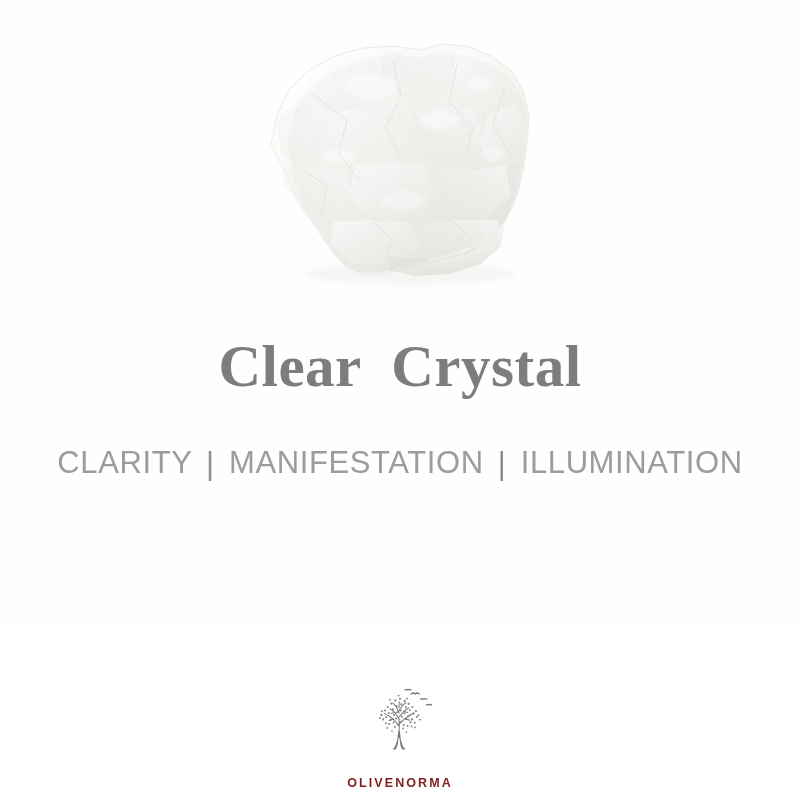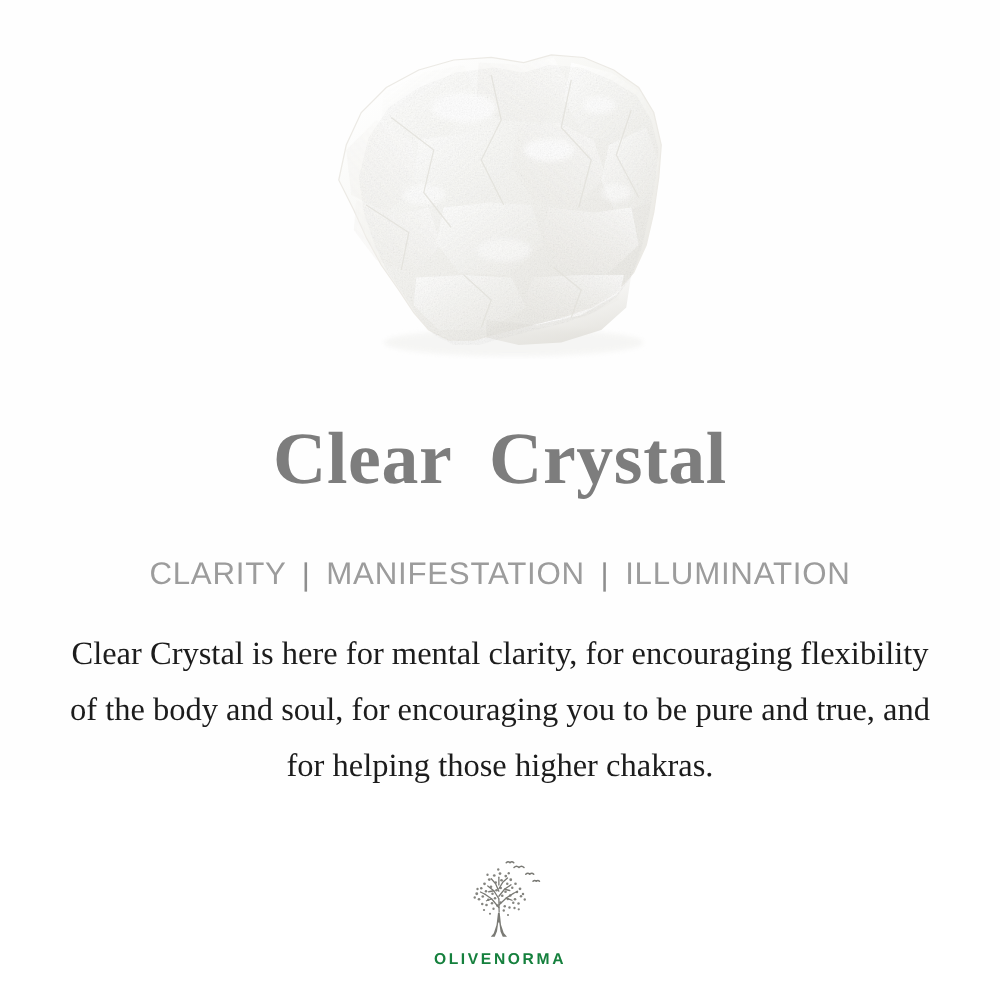--- a/index.html
+++ b/index.html
@@ -43,21 +43,21 @@
     white-space:pre;
   }
 
   
   #attributes-line {
     position:absolute;
     top:444px; left:0;
     width:800px;
     text-align:center;
     font-family:"Liberation Sans", sans-serif;
-    font-size:25px;
+    font-size:31px;
     font-weight:300;
     letter-spacing:0.6px;
     color:#9c9c9c;
     line-height:1.2;
     white-space:nowrap;
   }
   #attributes-line .sep {
     color:#8e8e8e;
     font-weight:300;
     padding:0 5px;
@@ -83,26 +83,26 @@
   #brand-logo {
     position:absolute;
     top:686px; left:0;
     width:800px;
     display:flex;
     flex-direction:column;
     align-items:center;
   }
   #brand-mark { display:block; }
   #brand-name {
-    margin-top:2px;
+    margin-top:18px;
     font-family:"Liberation Sans", sans-serif;
     font-size:12.5px;
     font-weight:700;
     letter-spacing:2.1px;
-    color:#15803d;
+    color:#7f1d1d;
   }
 </style>
 </head>
 <body>
 
 <div id="card">
 
   <div id="crystal-block">
     <svg id="crystal-svg" width="330" height="300" viewBox="0 0 330 300" aria-hidden="true">
       <defs>
@@ -201,21 +201,20 @@
   <h1 id="product-title">Clear  Crystal</h1>
 
   <div id="attributes-line">
     <span>CLARITY</span>
     <span class="sep">|</span>
     <span>MANIFESTATION</span>
     <span class="sep">|</span>
     <span>ILLUMINATION</span>
   </div>
 
-  <p id="description">Clear Crystal is here for mental clarity, for encouraging flexibility of the body and soul, for encouraging you to be pure and true, and for helping those higher chakras.</p>
 
   <div id="brand-logo">
     <svg id="brand-mark" width="78" height="72" viewBox="0 0 78 72" aria-hidden="true">
       <g fill="#7a7a75">
 
         <path d="M37.4,44.2 L36.2,54.0 L34.0,60.6 L31.6,63.4 L34.8,63.4 L36.6,59.0
                  L37.6,52.0 L38.4,52.0 L39.4,59.2 L41.2,63.4 L44.6,63.4 L42.0,60.4
                  L39.8,53.8 L38.8,44.2 Z"></path>
         <path d="M37.8,44.0 L37.6,33.0 L38.6,33.0 L38.8,44.0 Z"></path>
 

